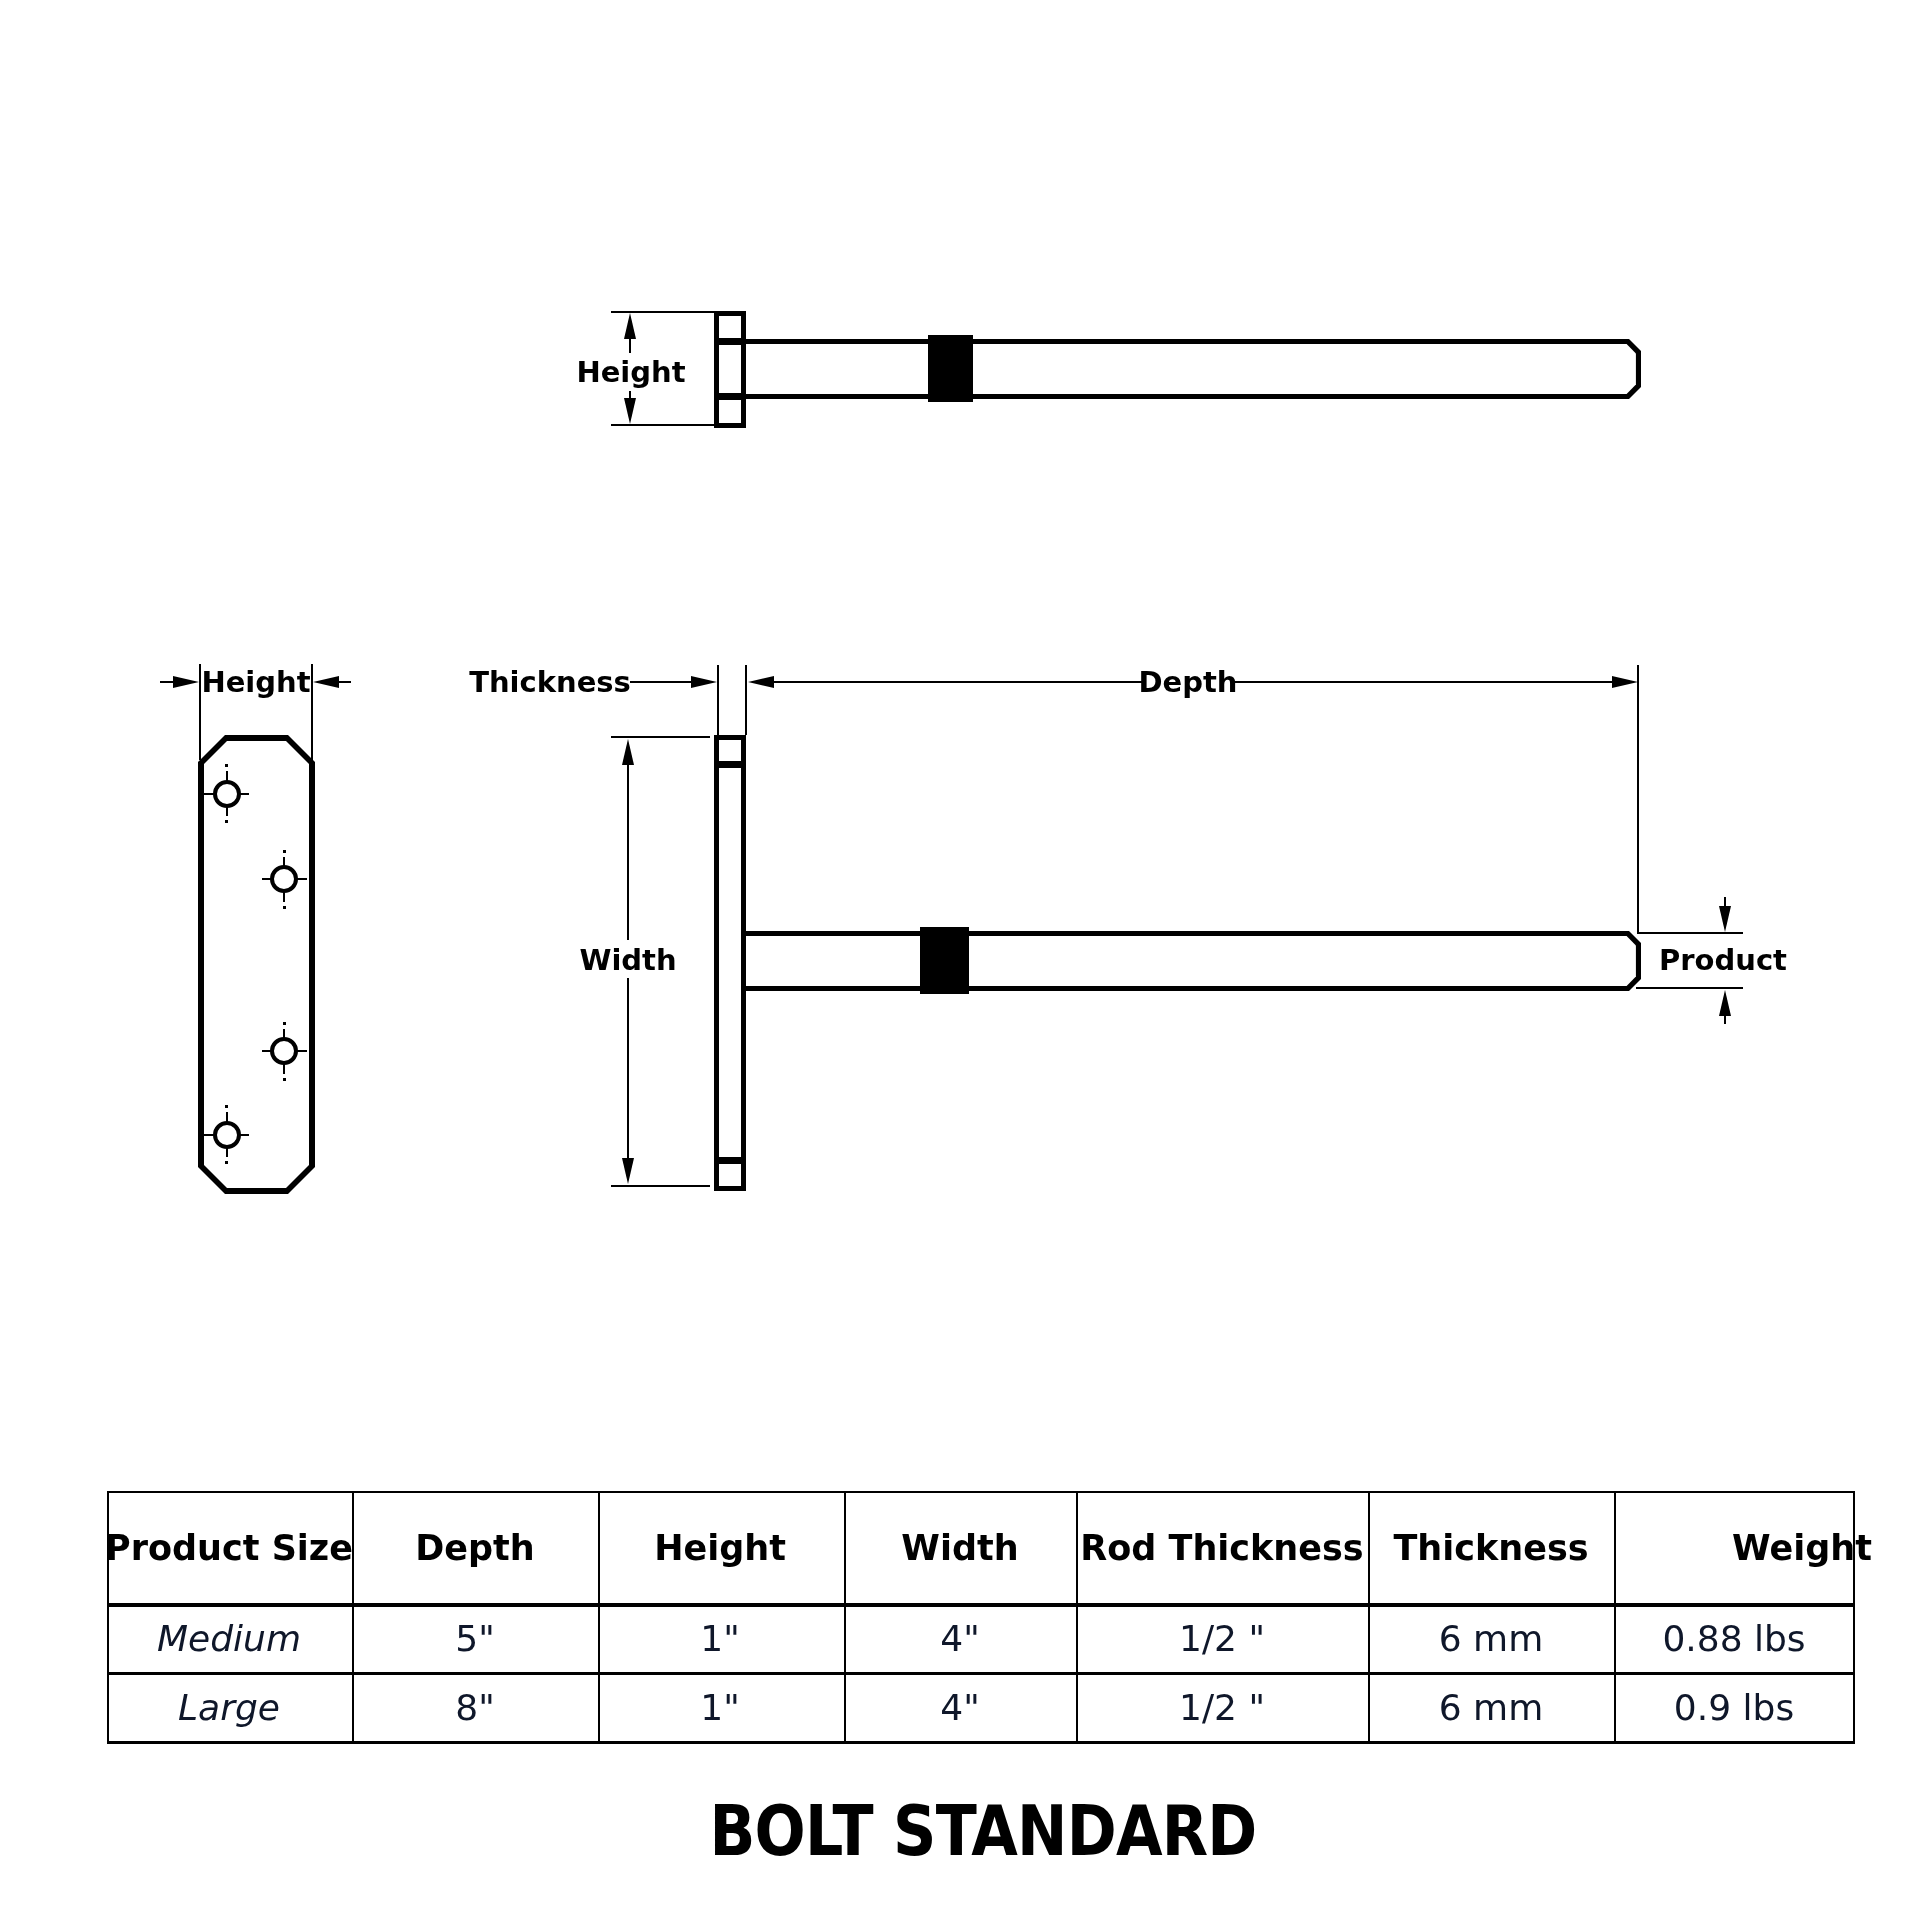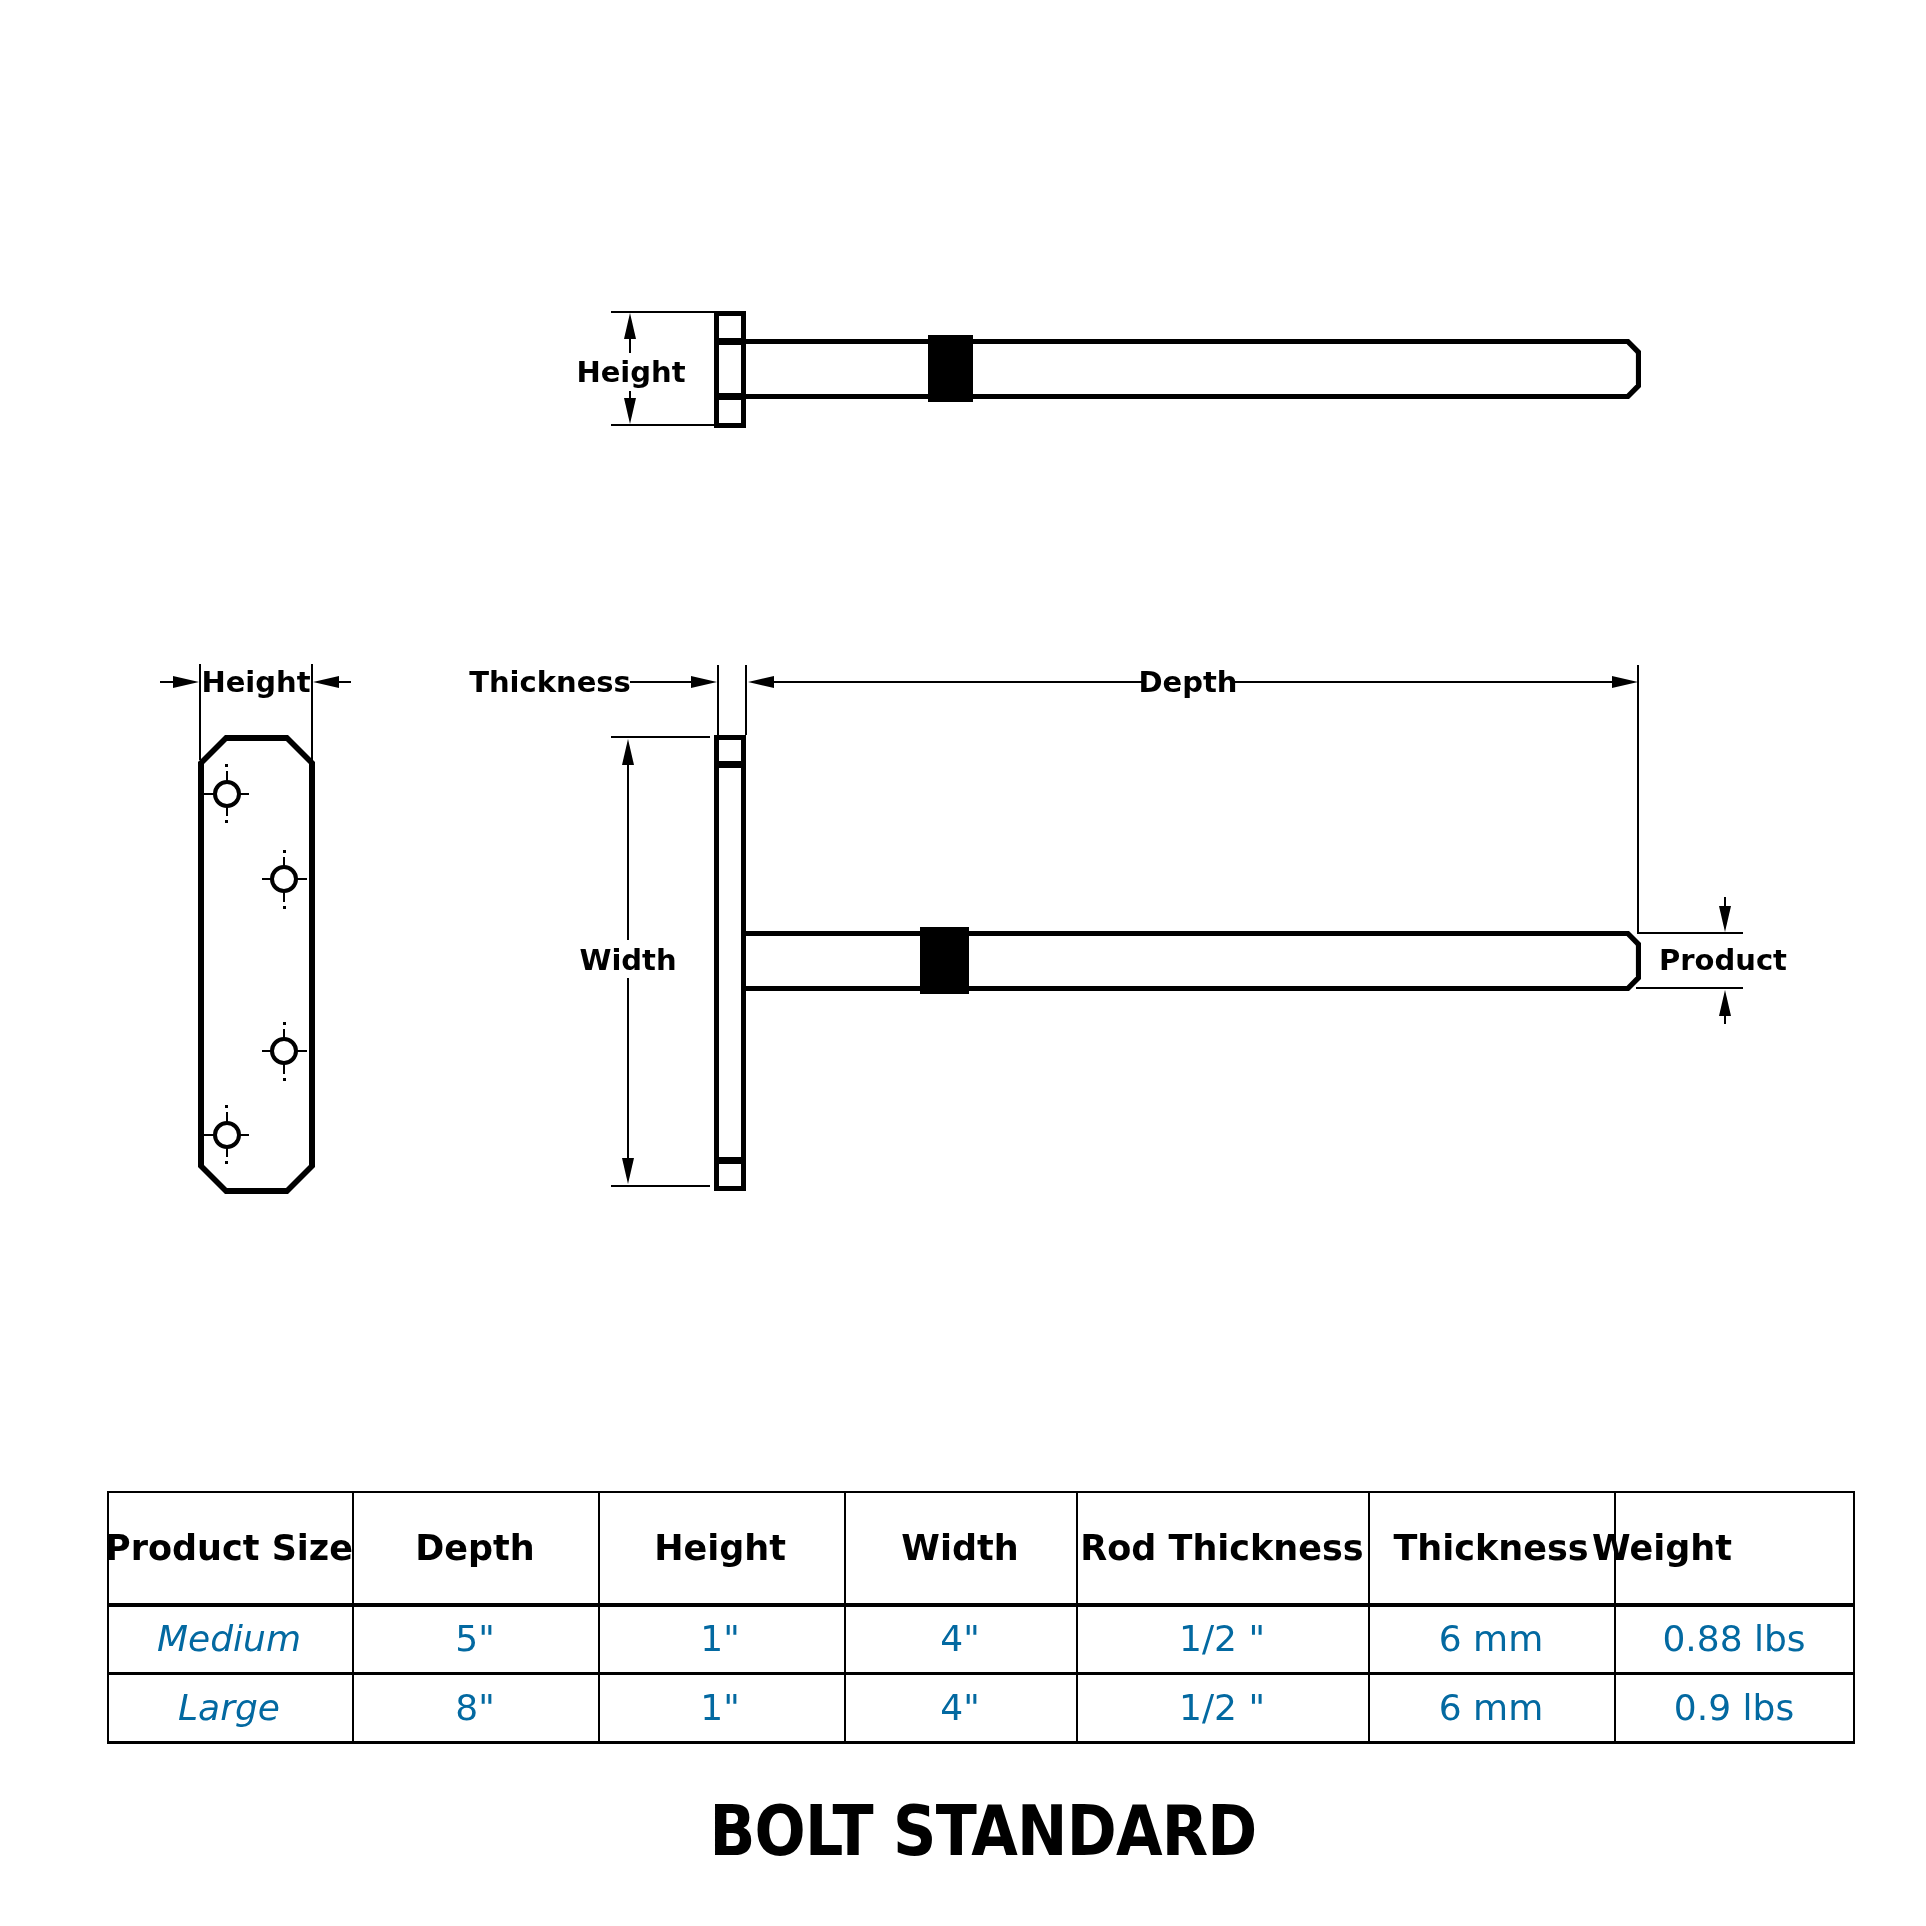--- a/index.html
+++ b/index.html
@@ -32,21 +32,21 @@
   .collar{position:absolute;background:#000;}
   
   .oct-outer{position:absolute;background:#000;
     clip-path:polygon(27px 0,calc(100% - 27px) 0,100% 27px,100% calc(100% - 27px),calc(100% - 27px) 100%,27px 100%,0 calc(100% - 27px),0 27px);}
   .oct-inner{position:absolute;top:6px;left:6px;right:6px;bottom:6px;background:#fff;
     clip-path:polygon(23px 0,calc(100% - 23px) 0,100% 23px,100% calc(100% - 23px),calc(100% - 23px) 100%,23px 100%,0 calc(100% - 23px),0 23px);}
   .hole{position:absolute;width:28px;height:28px;border:4.2px solid #000;border-radius:50%;box-sizing:border-box;background:#fff;}
   .dot{position:absolute;width:2.8px;height:2.8px;background:#000;}
   
   .th{position:absolute;font-weight:bold;font-size:35px;line-height:1;color:#000;transform:translate(-50%,-50%);white-space:nowrap;}
-  .td{position:absolute;font-size:36px;line-height:1;color:#0369a1;transform:translate(-50%,-50%);white-space:nowrap;}
+  .td{position:absolute;font-size:36px;line-height:1;color:#0f172a;transform:translate(-50%,-50%);white-space:nowrap;}
   .td.it{font-style:italic;}
   .title{
     position:absolute;left:983px;top:1831px;font-weight:bold;font-size:70px;line-height:1;color:#000;
     transform:translate(-50%,-50%) scaleX(0.86);white-space:nowrap;letter-spacing:-0.9px;
   }
 </style>
 </head>
 <body>
 
 <div class="abs">
@@ -168,21 +168,21 @@
   <div class="ln" style="left:1368px;top:1491px;width:1.9px;height:253px;"></div>
   <div class="ln" style="left:1614px;top:1491px;width:1.9px;height:253px;"></div>
   <div class="ln" style="left:1853px;top:1491px;width:1.9px;height:253px;"></div>
 
   <div class="th" style="left:229px;top:1548px;">Product Size</div>
   <div class="th" style="left:475px;top:1548px;">Depth</div>
   <div class="th" style="left:720px;top:1548px;">Height</div>
   <div class="th" style="left:960px;top:1548px;">Width</div>
   <div class="th" style="left:1222px;top:1548px;">Rod Thickness</div>
   <div class="th" style="left:1491px;top:1548px;">Thickness</div>
-  <div class="th" style="left:1662px;top:1548px;text-align:right;">Weight</div>
+  <div class="th" style="left:1802px;top:1548px;text-align:right;">Weight</div>
 
   <div class="td it" style="left:229px;top:1639px;">Medium</div>
   <div class="td" style="left:475px;top:1639px;">5"</div>
   <div class="td" style="left:720px;top:1639px;">1"</div>
   <div class="td" style="left:960px;top:1639px;">4"</div>
   <div class="td" style="left:1222px;top:1639px;">1/2 "</div>
   <div class="td" style="left:1491px;top:1639px;">6 mm</div>
   <div class="td" style="left:1734px;top:1639px;">0.88 lbs</div>
 
   <div class="td it" style="left:229px;top:1708px;">Large</div>

